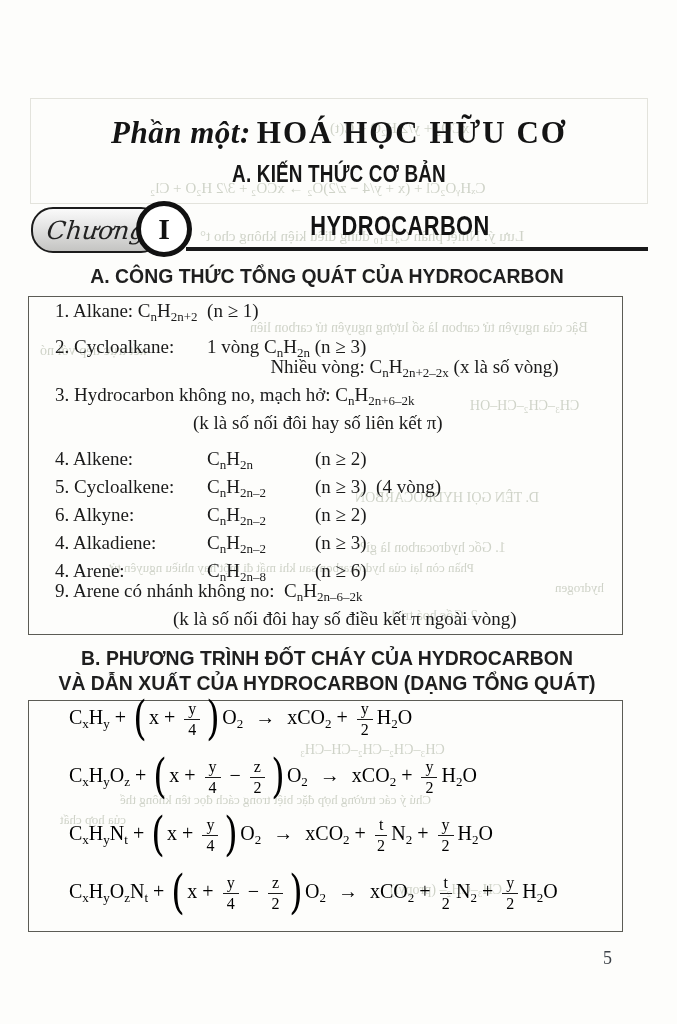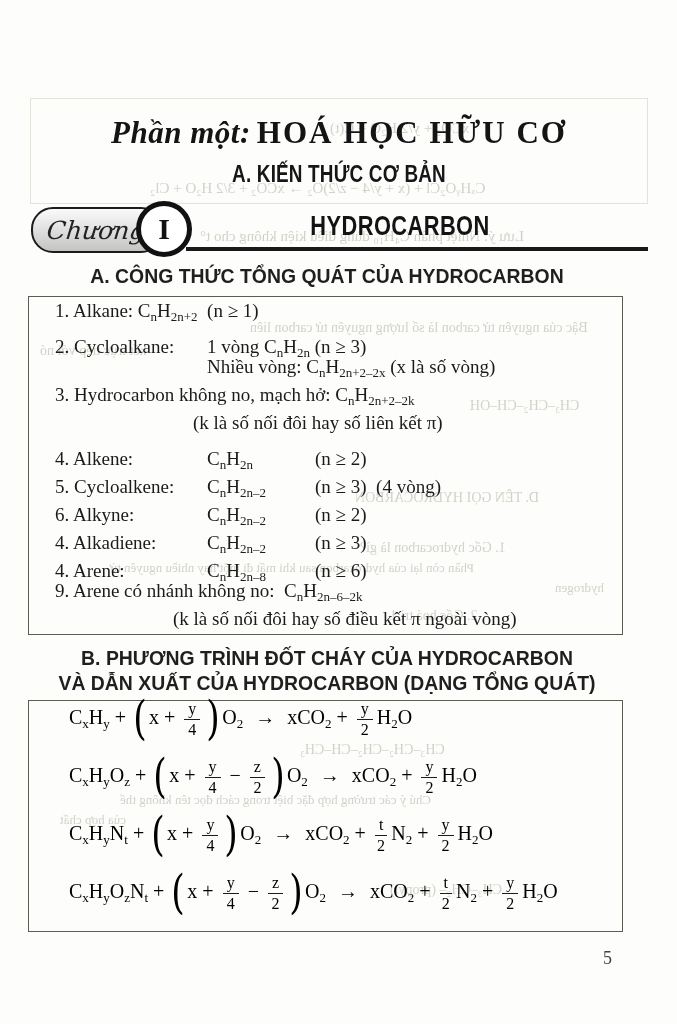--- a/index.html
+++ b/index.html
@@ -67,21 +67,21 @@
   .box-a{top:296px;height:339px;padding-top:0;box-sizing:border-box;}
   .box-b{top:700px;height:232px;box-sizing:border-box;}
   
   .row{
     padding-left:26px;height:28px;line-height:28px;font-size:19px;color:#1b1b1b;
     white-space:pre;
   }
   .row sub{font-size:13px;line-height:0;vertical-align:-4px;}
   .c-label{display:inline-block;width:152px;margin-top:8px;}
   .c-formula{display:inline-block;width:108px;}
-  .row.cont{padding-left:178px;}
+  .row.cont{padding-left:178px;text-align:center;}
   .row.note1{padding-left:164px;}
   .row.note2{padding-left:144px;}
   
   .eq{
     height:58px;display:flex;align-items:flex-start;padding-left:40px;
     font-size:20px;color:#000000;
   }
   .eq sub{font-size:13px;line-height:0;vertical-align:-4px;}
   .frac{
     display:inline-flex;flex-direction:column;align-items:center;
@@ -138,21 +138,21 @@
     </div>
     <div class="chapter-title">HYDROCARBON</div>
   </div>
 
   <div class="sec-heading sec-a">A. CÔNG THỨC TỔNG QUÁT CỦA HYDROCARBON</div>
 
   <div class="box box-a" id="box-a">
       <div class="row run">1. Alkane: C<sub>n</sub>H<sub>2n+2</sub>  (n ≥ 1)</div>
       <div class="row two"><span class="c-label">2. Cycloalkane:</span><span>1 vòng C<sub>n</sub>H<sub>2n</sub> (n ≥ 3)</span></div>
       <div class="row cont">Nhiều vòng: C<sub>n</sub>H<sub>2n+2–2x</sub> (x là số vòng)</div>
-      <div class="row run">3. Hydrocarbon không no, mạch hở: C<sub>n</sub>H<sub>2n+2–2k</sub></div>
+      <div class="row run">3. Hydrocarbon không no, mạch hở: C<sub>n</sub>H<sub>2n+6–2k</sub></div>
       <div class="row note1">(k là số nối đôi hay số liên kết π)</div>
       <div class="row three"><span class="c-label">4. Alkene:</span><span class="c-formula">C<sub>n</sub>H<sub>2n</sub></span><span class="c-cond">(n ≥ 2)</span></div>
       <div class="row three"><span class="c-label">5. Cycloalkene:</span><span class="c-formula">C<sub>n</sub>H<sub>2n–2</sub></span><span class="c-cond">(n ≥ 3)  (4 vòng)</span></div>
       <div class="row three"><span class="c-label">6. Alkyne:</span><span class="c-formula">C<sub>n</sub>H<sub>2n–2</sub></span><span class="c-cond">(n ≥ 2)</span></div>
       <div class="row three"><span class="c-label">4. Alkadiene:</span><span class="c-formula">C<sub>n</sub>H<sub>2n–2</sub></span><span class="c-cond">(n ≥ 3)</span></div>
       <div class="row three"><span class="c-label">4. Arene:</span><span class="c-formula">C<sub>n</sub>H<sub>2n–8</sub></span><span class="c-cond">(n ≥ 6)</span></div>
       <div class="row run">9. Arene có nhánh không no:  C<sub>n</sub>H<sub>2n–6–2k</sub></div>
       <div class="row note2">(k là số nối đôi hay số điều kết π ngoài vòng)</div>
     </div>
 

